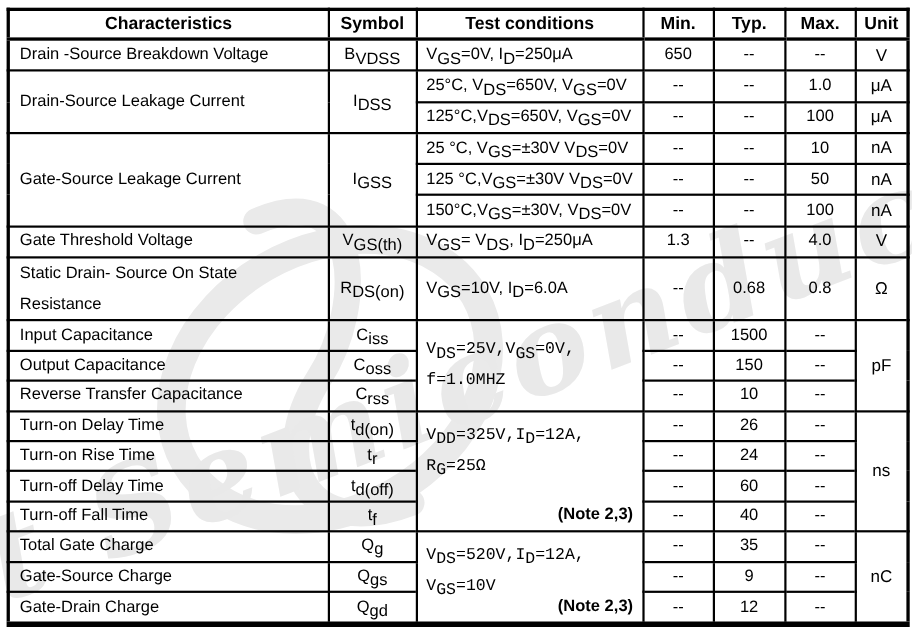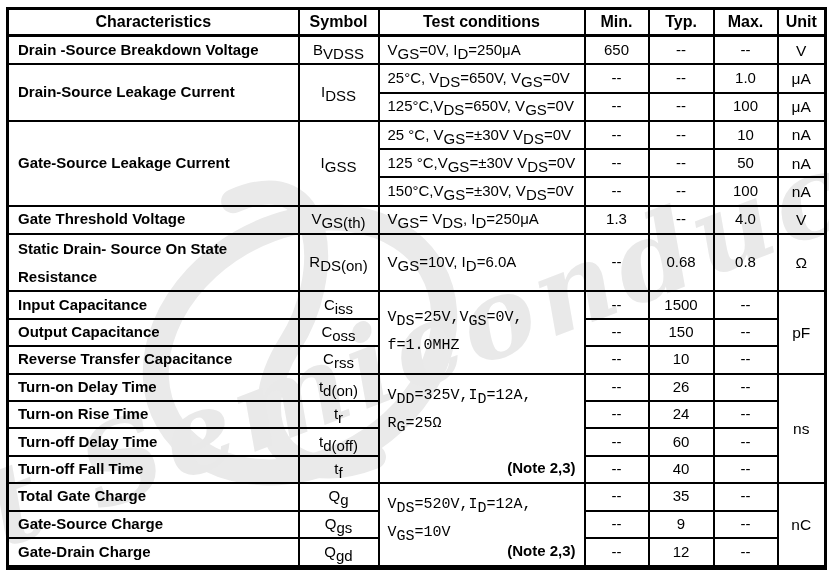--- a/index.html
+++ b/index.html
@@ -17,21 +17,21 @@
   .spec th, .spec td {
     border:2px solid #000;
     font-size:15px; line-height:1.25;
     vertical-align:middle; overflow:hidden;
     padding:0 4px;
   }
   table.spec { border:3px solid #000; border-bottom:5px solid #000; }
   .spec thead tr { height:27px; }
   .spec thead th { font-weight:bold; font-size:16px; text-align:center; border-bottom:3px solid #000; }
   .spec tr.tall { height:54px; }
-  td.c { text-align:left; padding-left:9px; white-space:nowrap;font-weight:bold; }
+  td.c { text-align:left; padding-left:9px; white-space:nowrap; }
   td.c.wrap { white-space:normal; line-height:1.85; }
   td.s { text-align:center; }
   td.t { text-align:left; padding-left:8px; white-space:nowrap;margin-top:40px; }
   td.v, td.u { text-align:center; }
   td.u { font-size:15.5px; }
   sub { font-size:15px; line-height:0; }
   td.mg { position:relative; padding:0; }
   .fill { position:absolute; inset:0; display:flex; flex-direction:column; padding-left:8px; white-space:nowrap; }
   .fill.top { justify-content:flex-start; padding-top:7px; }
   .fill.center { justify-content:center; }

